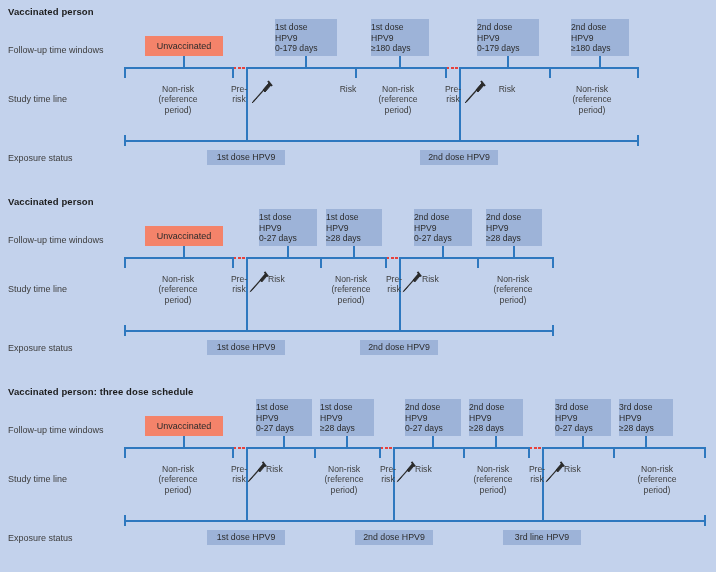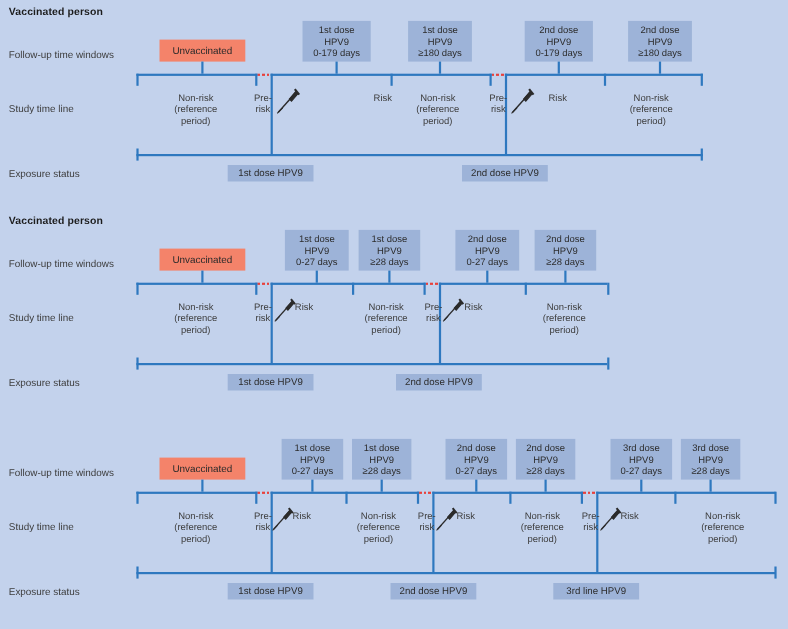--- a/index.html
+++ b/index.html
@@ -29,21 +29,20 @@
   .lbl-timeline{top:94px;}
   .lbl-exposure{top:153px;}
 
   
   .wbox{
     position:absolute;
     background:#9db3d8;
     color:#2c2c2c;
     font-size:8.6px;
     line-height:10.6px;
-    text-align:center;
     box-sizing:border-box;
     padding-top:3px;
     white-space:nowrap;
   }
   .wbox.unvacc{
     background:#f4836a;
     color:#2a2a2a;
     font-size:9px;
     padding-top:0;
     display:flex;align-items:center;justify-content:center;
@@ -304,20 +303,21 @@
 
   <div class="tl-exp" style="left:124px;top:140px;width:428px;"></div>
   <div class="cap" style="left:124px;top:135px;height:11px;"></div>
   <div class="cap" style="left:552px;top:135px;height:11px;"></div>
 
   <div class="ebox" style="left:207px;top:150px;width:78px;">1st dose HPV9</div>
   <div class="ebox" style="left:360px;top:150px;width:78px;">2nd dose HPV9</div>
 </div>
 
 <div class="panel" id="panel-3">
+  <div class="panel-title">Vaccinated person: three dose schedule</div>
   <div class="row-label lbl-windows">Follow-up time windows</div>
   <div class="row-label lbl-timeline">Study time line</div>
   <div class="row-label lbl-exposure">Exposure status</div>
 
   <div class="wbox unvacc" style="left:145px;top:36px;width:78px;height:20px;">
     <span class="ln">Unvaccinated</span>
   </div>
   <div class="wbox" style="left:256px;top:19px;width:56px;height:37px;">
     <span class="ln">1st dose</span>
     <span class="ln">HPV9</span>

